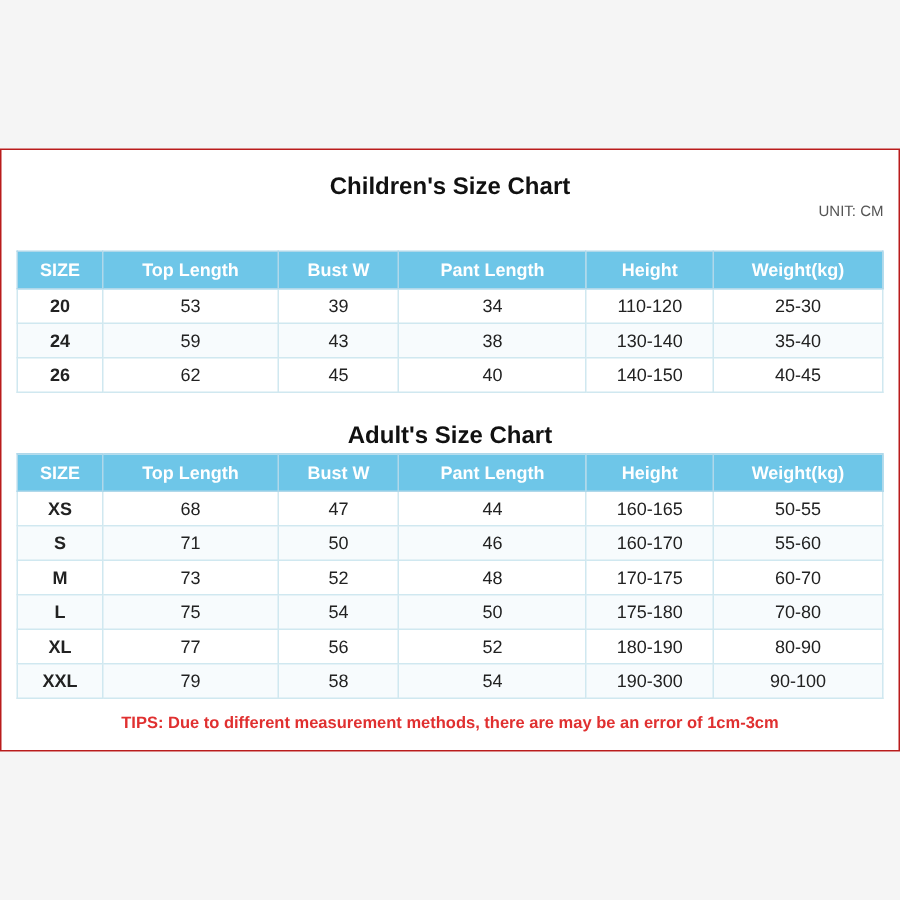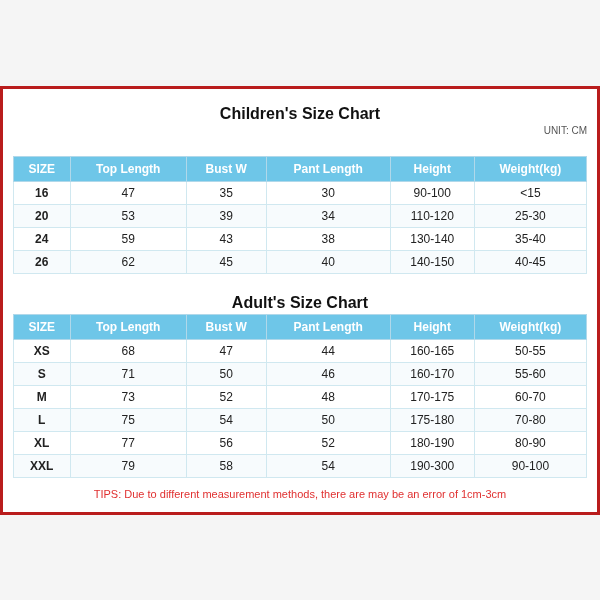--- a/index.html
+++ b/index.html
@@ -7,21 +7,21 @@
       width: 600px;
       height: 600px;
       background: #f5f5f5;
       font-family: Arial, sans-serif;
       display: flex;
       align-items: center;
       justify-content: center;
     }
     .container {
       background: #fff;
-      border: 3px solid #b91c1c;
+      border: 1px solid #b91c1c;
       width: 600px;
       padding: 10px;
     }
     .section-title {
       text-align: center;
       font-size: 16px;
       font-weight: bold;
       padding: 6px 0 2px 0;
       color: #111;
     }
@@ -62,20 +62,21 @@
       color: #222;
     }
     tbody td:first-child {
       font-weight: bold;
     }
     .tips {
       text-align: center;
       font-size: 11px;
       color: #e03030;
       padding: 4px 0 2px 0;
+      font-weight: bold;
     }
     .section-divider {
       height: 8px;
     }
   </style>
 </head>
 <body>
 
 <div class="container">
 
@@ -87,28 +88,20 @@
         <tr>
           <th>SIZE</th>
           <th>Top Length</th>
           <th>Bust W</th>
           <th>Pant Length</th>
           <th>Height</th>
           <th>Weight(kg)</th>
         </tr>
       </thead>
       <tbody id="children-tbody">
-      <tr>
-            <td>16</td>
-            <td>47</td>
-            <td>35</td>
-            <td>30</td>
-            <td>90-100</td>
-            <td>&lt;15</td>
-          </tr>
           <tr>
             <td>20</td>
             <td>53</td>
             <td>39</td>
             <td>34</td>
             <td>110-120</td>
             <td>25-30</td>
           </tr>
           <tr>
             <td>24</td>

